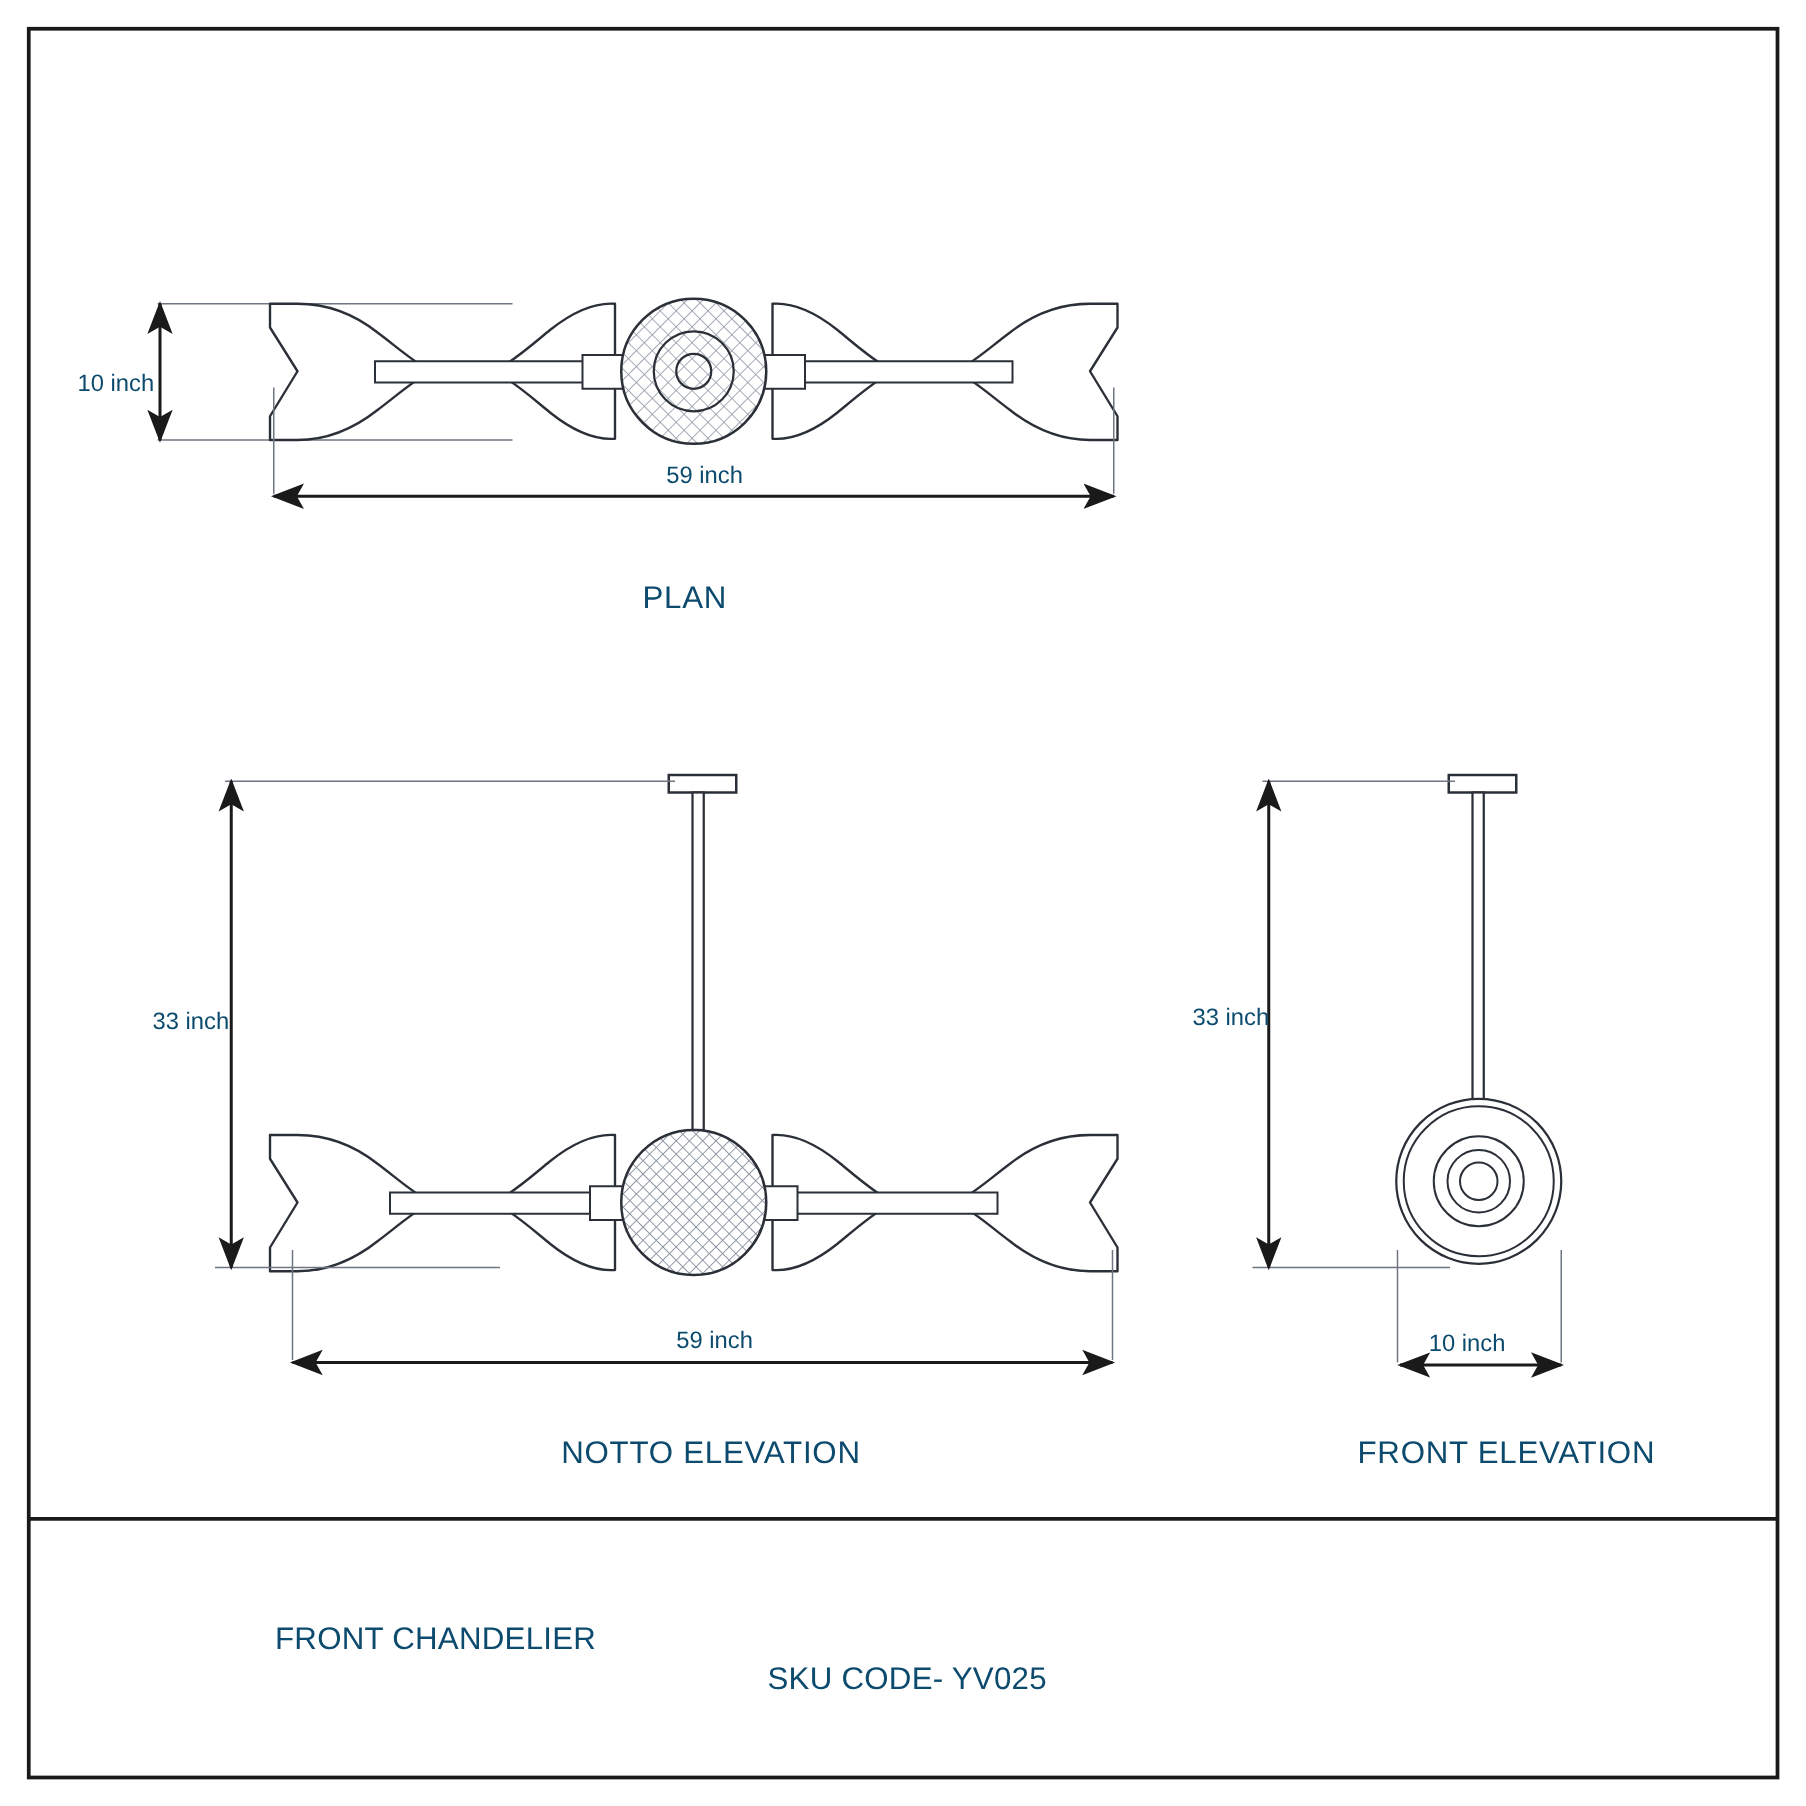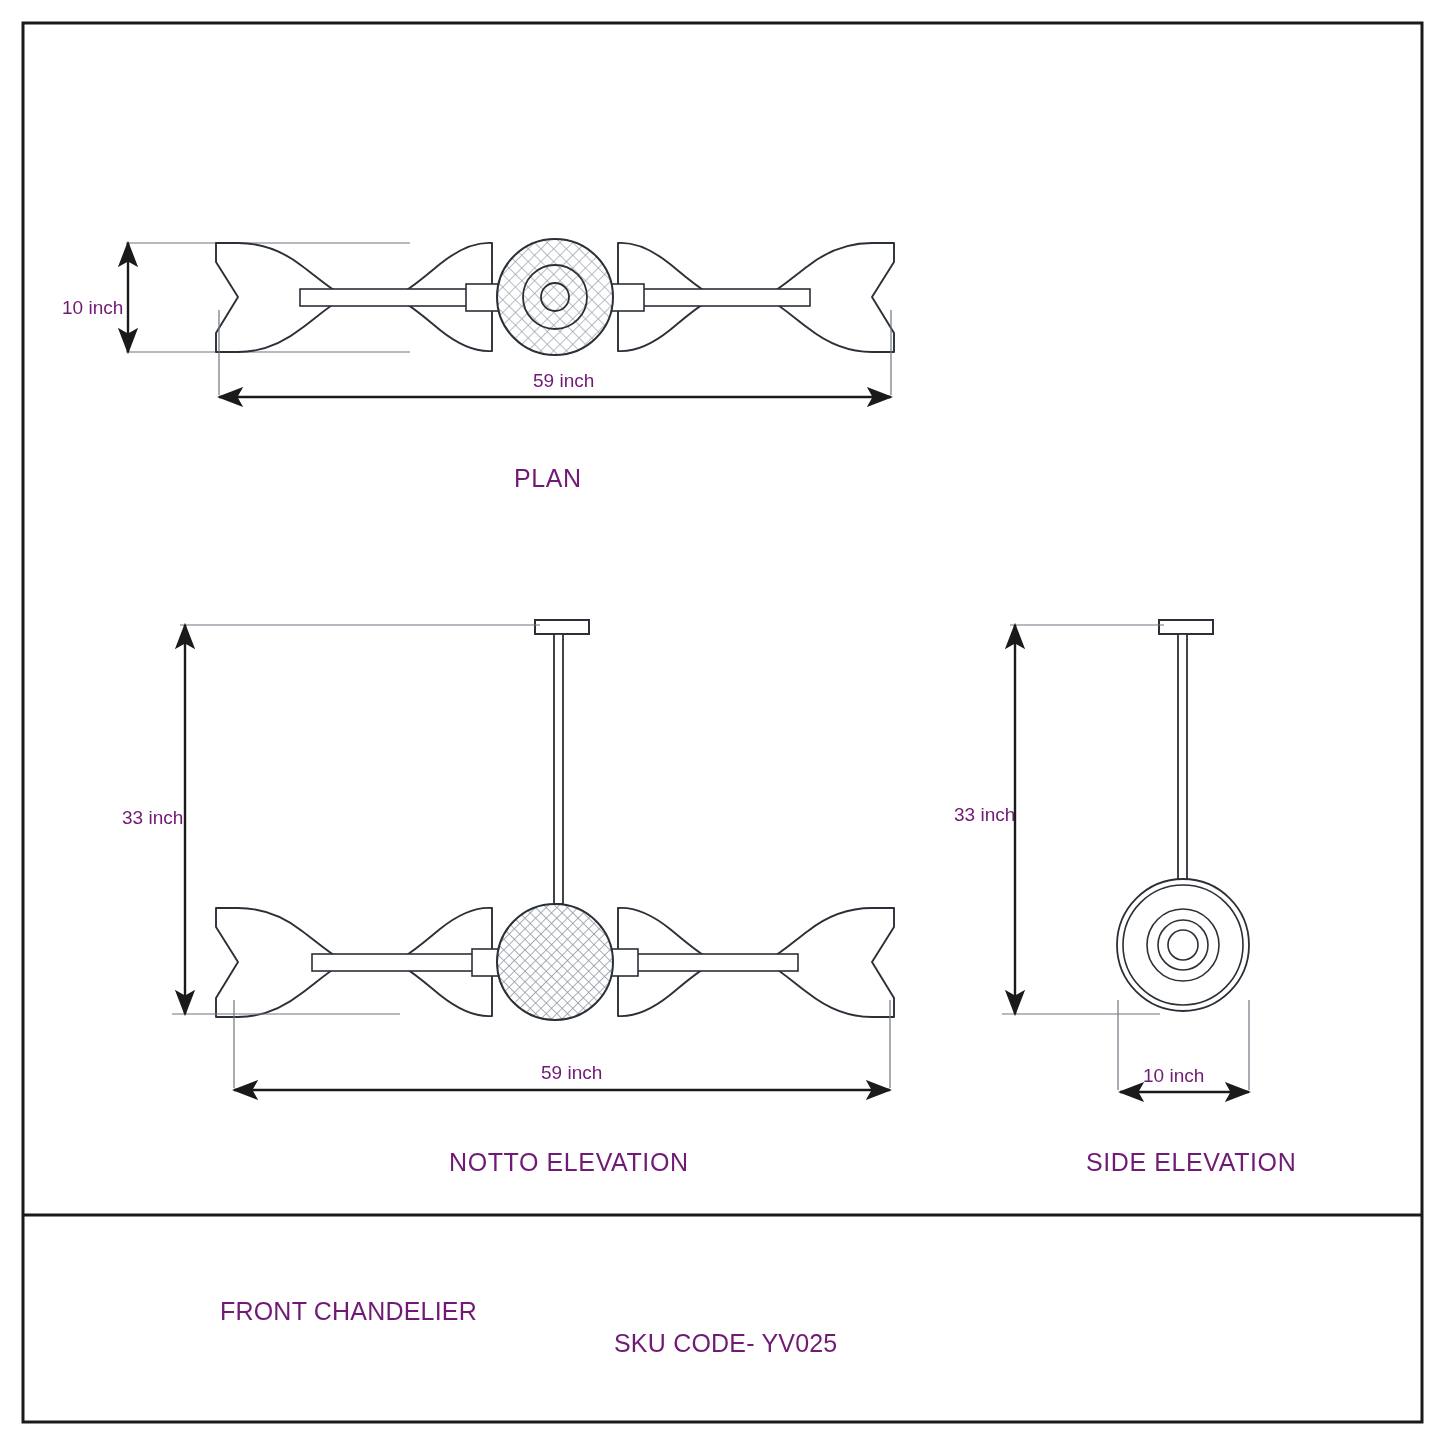--- a/index.html
+++ b/index.html
@@ -22,21 +22,21 @@
   #drawing-svg {
     position: absolute;
     left: 0;
     top: 0;
     width: 1445px;
     height: 1445px;
   }
   .label-text {
     position: absolute;
     font-family: "Liberation Sans", sans-serif;
-    color: #701a75;
+    color: #0c4a6e;
     white-space: nowrap;
   }
   .view-title {
     font-weight: normal;
     font-size: 25px;
     letter-spacing: 0.6px;
   }
   .dim-label {
     font-size: 19px;
   }
@@ -252,20 +252,20 @@
   <div class="label-text dim-label" style="left:122px; top:807px;">33 inch</div>
 
   <div class="label-text dim-label" style="left:541px; top:1062px;">59 inch</div>
 
   <div class="label-text view-title" style="left:449px; top:1148px;">NOTTO ELEVATION</div>
 
   <div class="label-text dim-label" style="left:954px; top:804px;">33 inch</div>
 
   <div class="label-text dim-label" style="left:1143px; top:1065px;">10 inch</div>
 
-  <div class="label-text view-title" style="left:1086px; top:1148px;">SIDE ELEVATION</div>
+  <div class="label-text view-title" style="left:1086px; top:1148px;">FRONT ELEVATION</div>
 
   <div class="label-text title-block-text" style="left:220px; top:1297px;">FRONT CHANDELIER</div>
 
   <div class="label-text title-block-text" style="left:614px; top:1297px;margin-top:32px;">SKU CODE- YV025</div>
 
 
 </div>
 
 </body></html>

